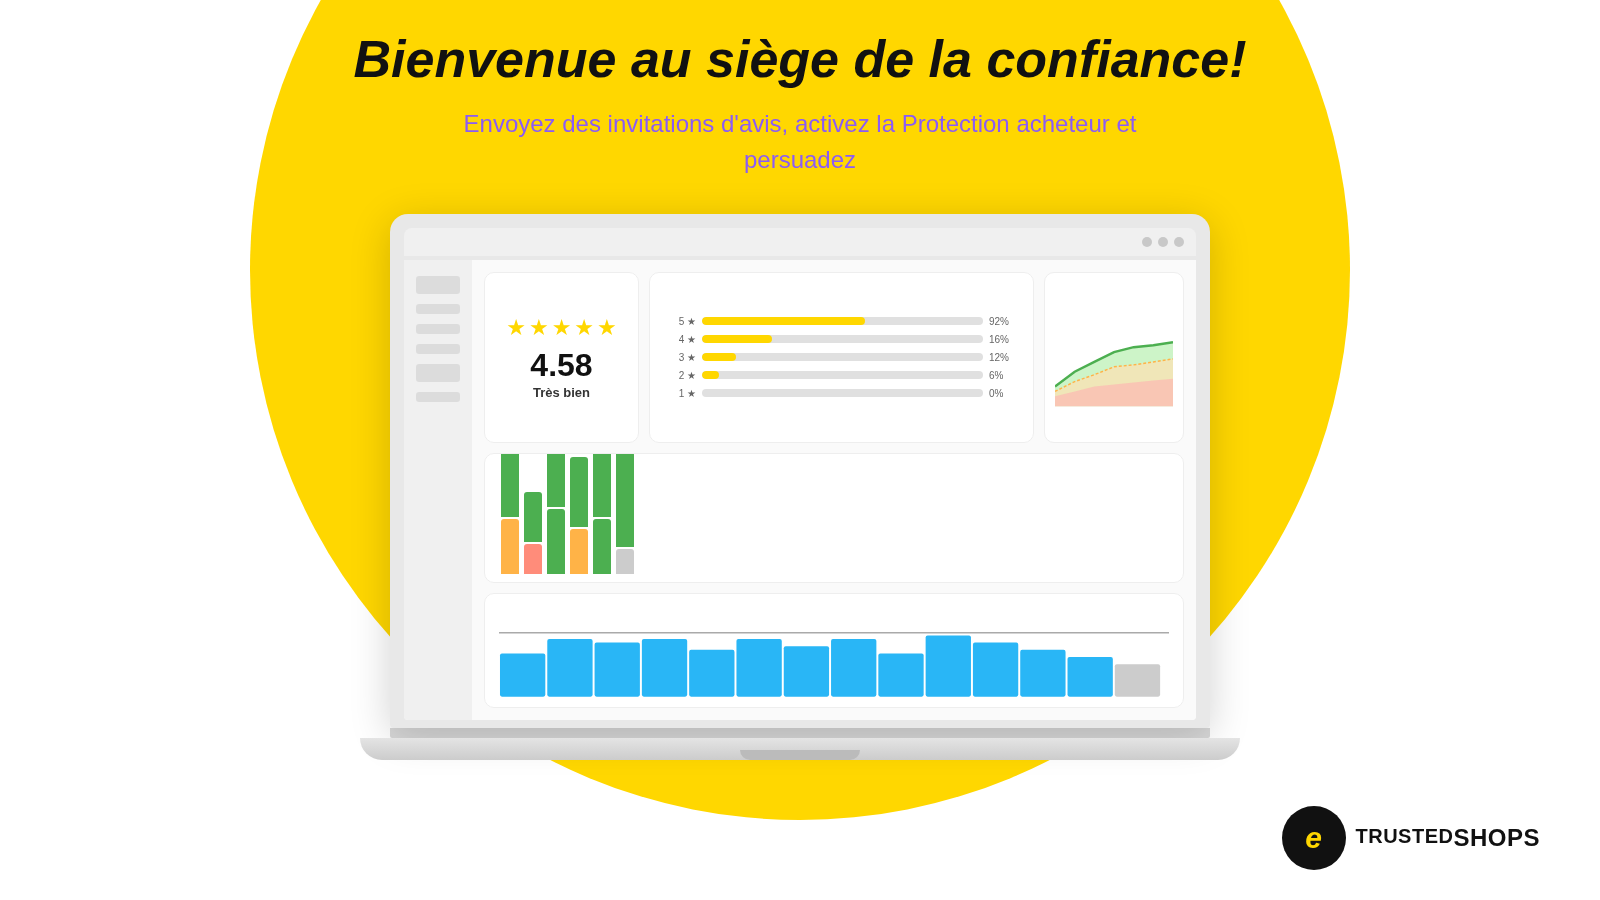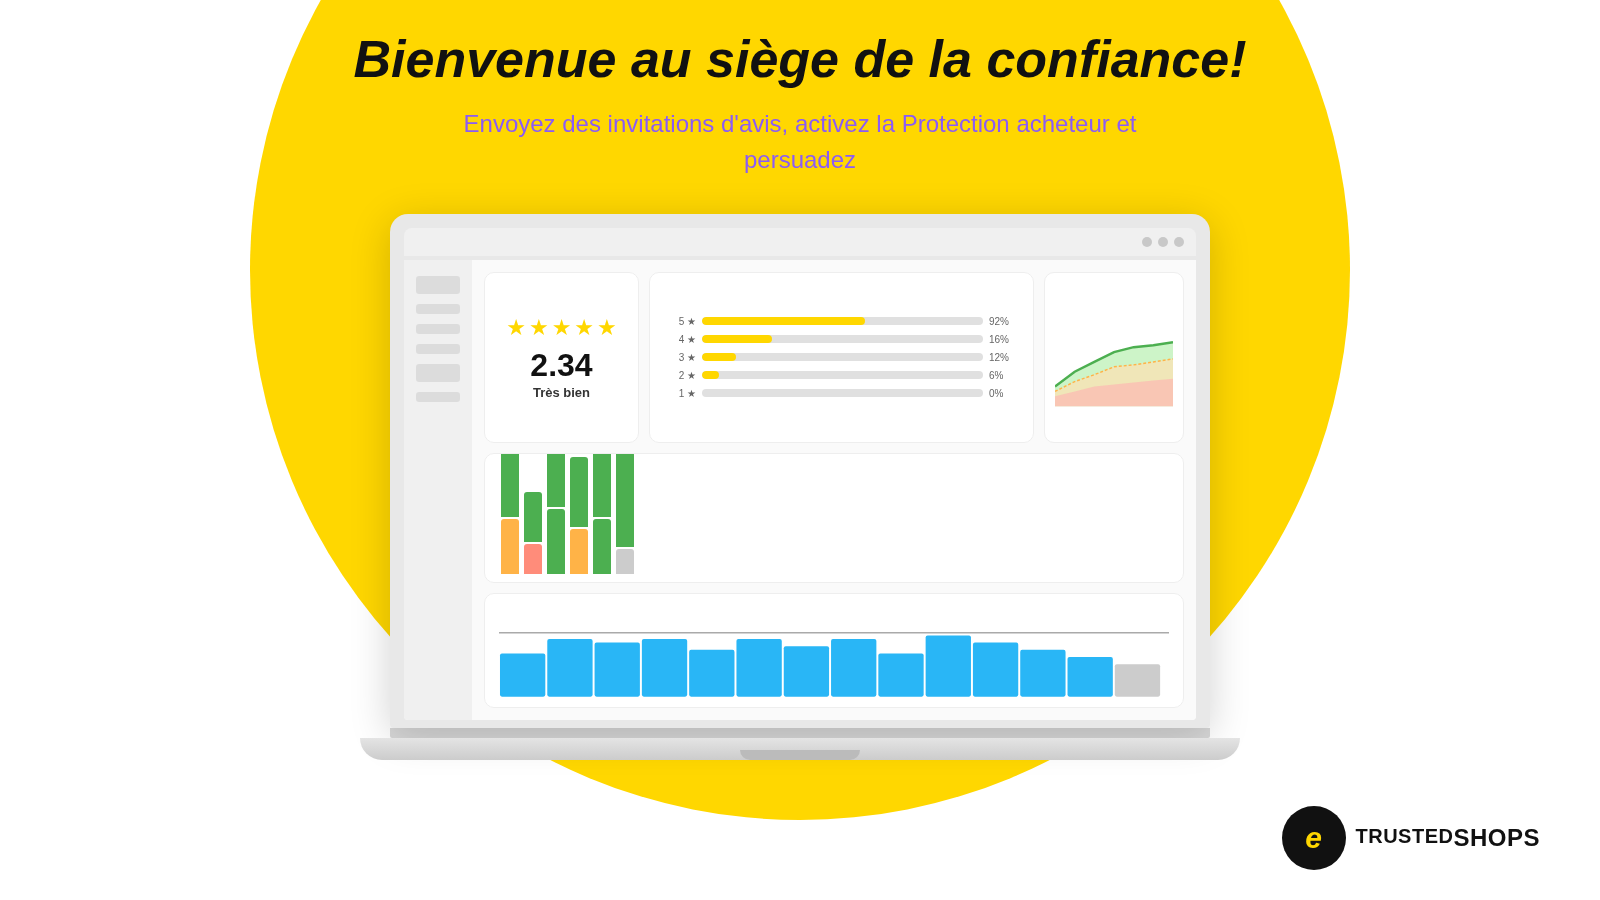--- a/index.html
+++ b/index.html
@@ -418,21 +418,21 @@
           <div class="top-row">
 
             <div class="rating-card">
               <div class="stars">
                 <span class="star">★</span>
                 <span class="star">★</span>
                 <span class="star">★</span>
                 <span class="star">★</span>
                 <span class="star">★</span>
               </div>
-              <div class="rating-number">2.34</div>
+              <div class="rating-number">4.58</div>
               <div class="rating-label">Très bien</div>
             </div>
 
             <div class="rating-bars-card">
 
             <div class="bar-row">
     <span class="bar-label">5 ★</span>
     <div class="bar-track">
       <div class="bar-fill" style="width:58%;background:#FFD700;"></div>
     </div>

